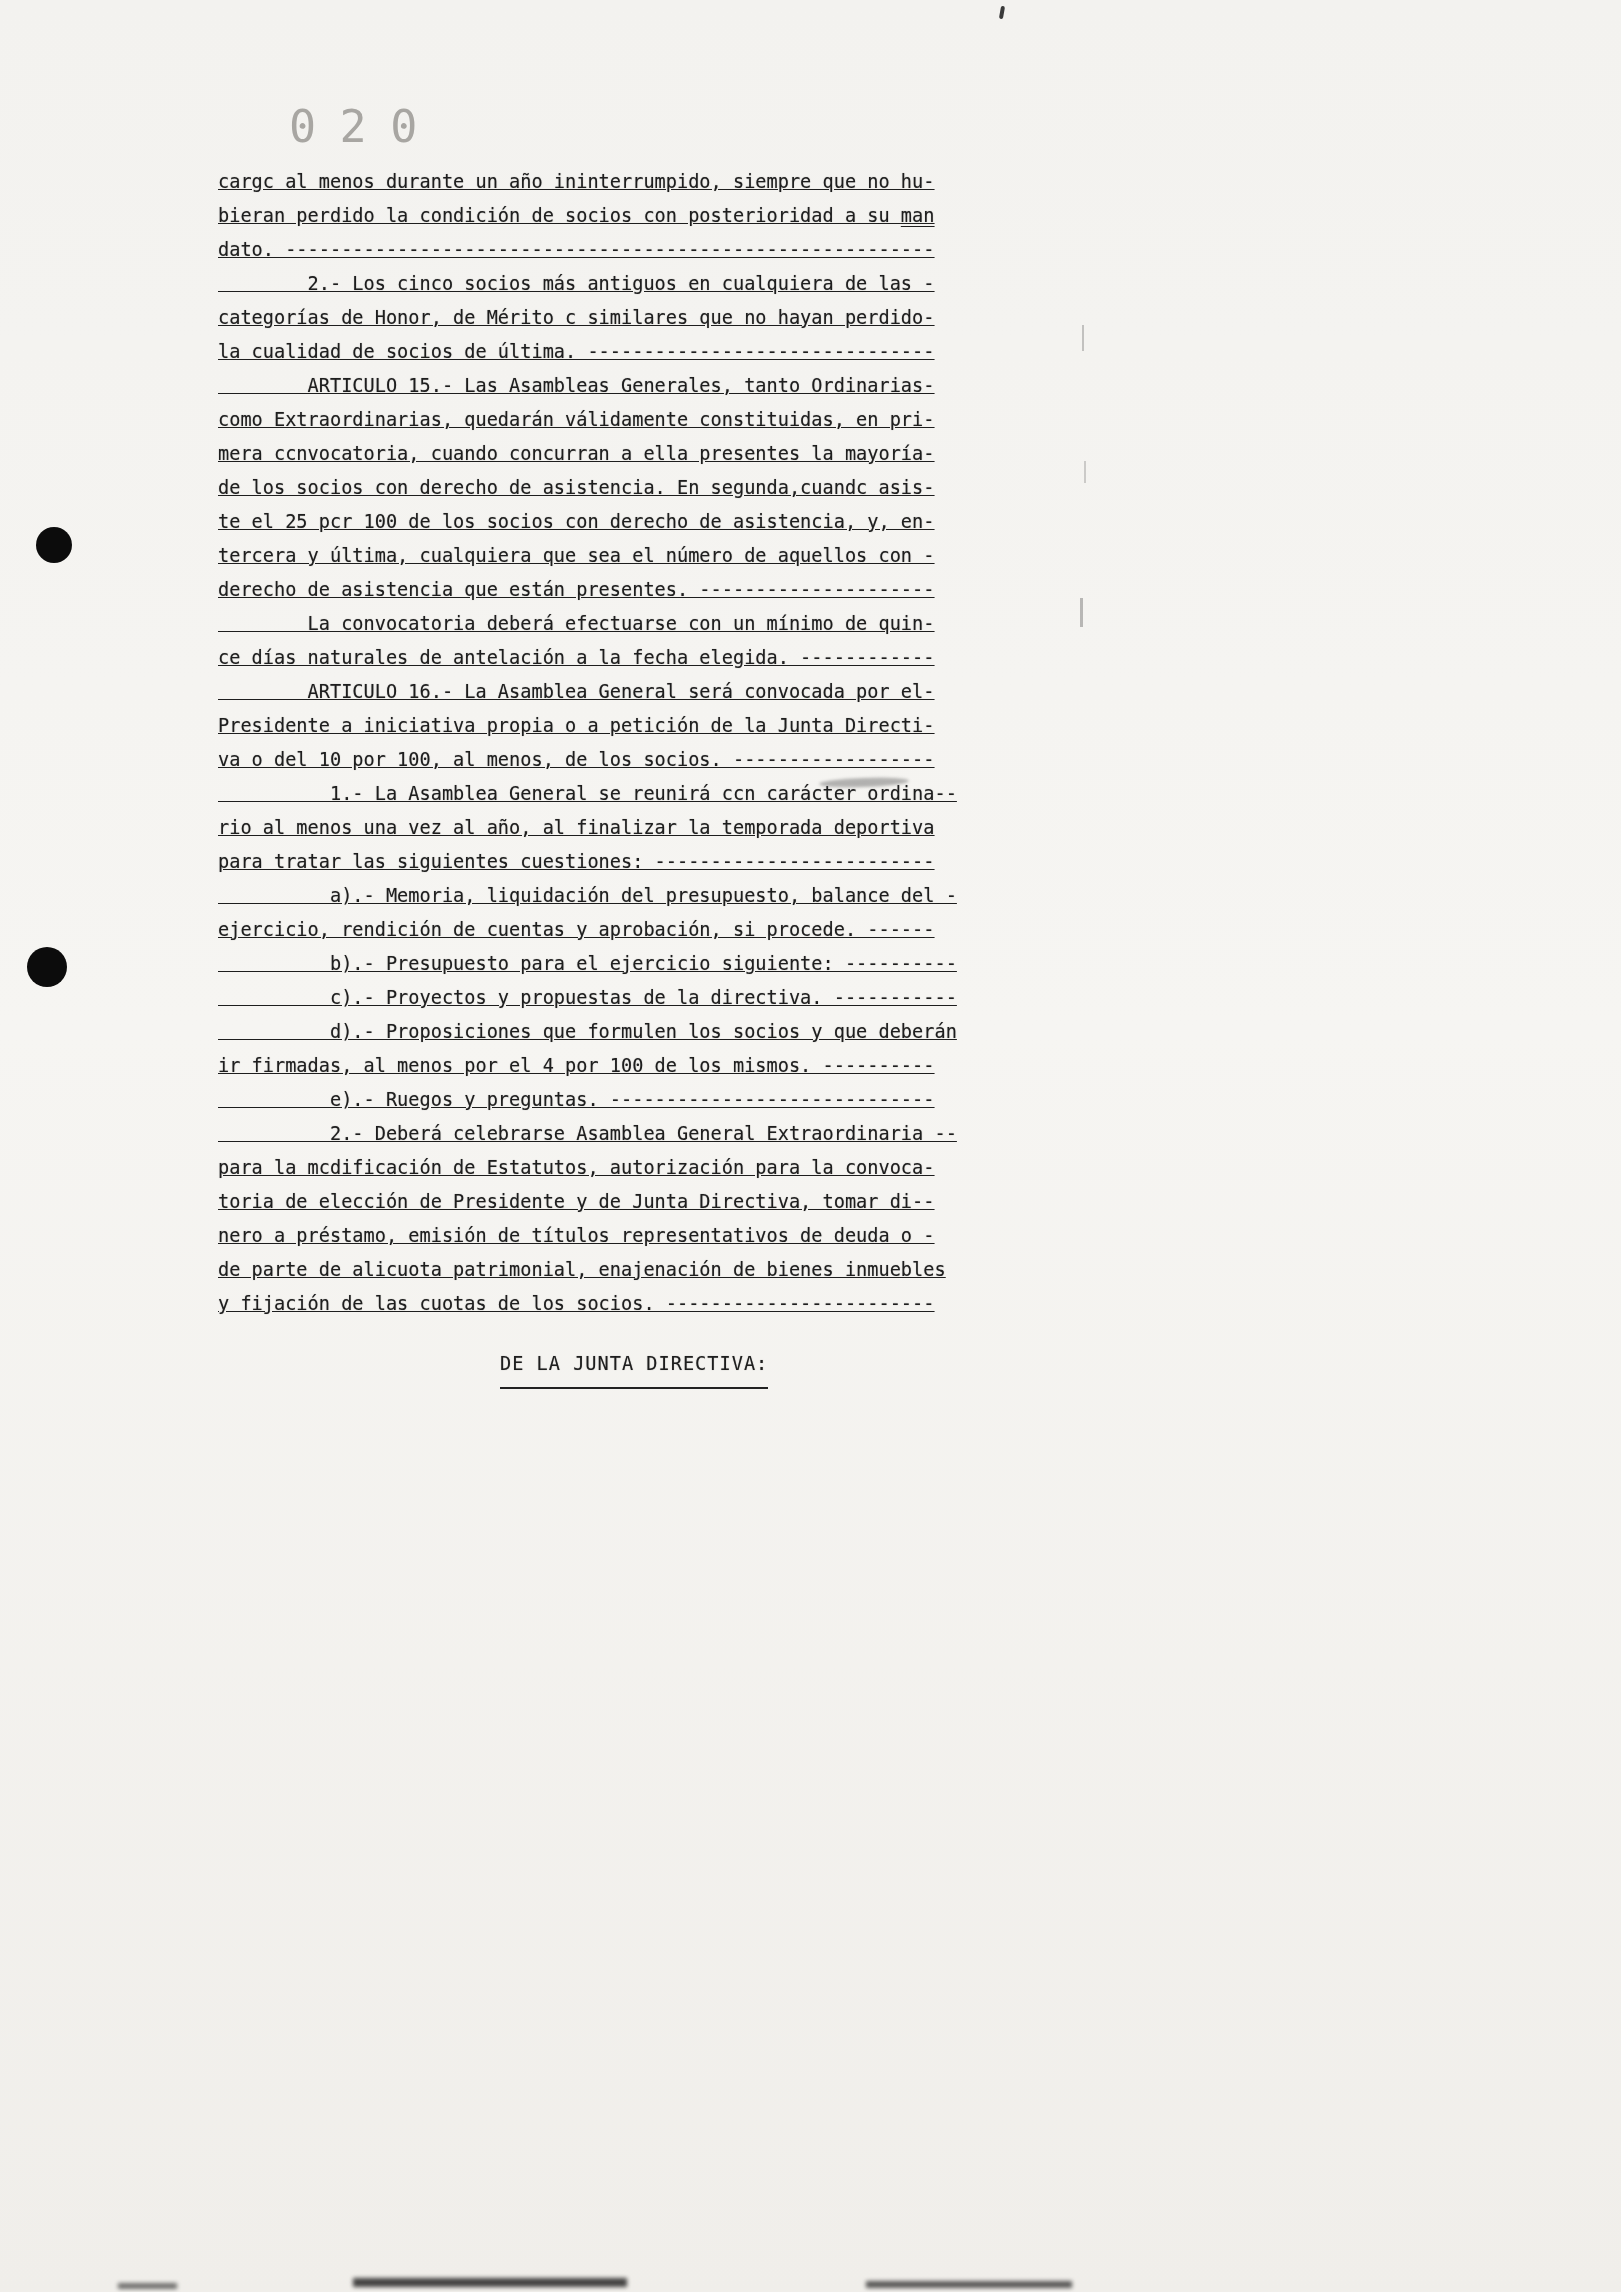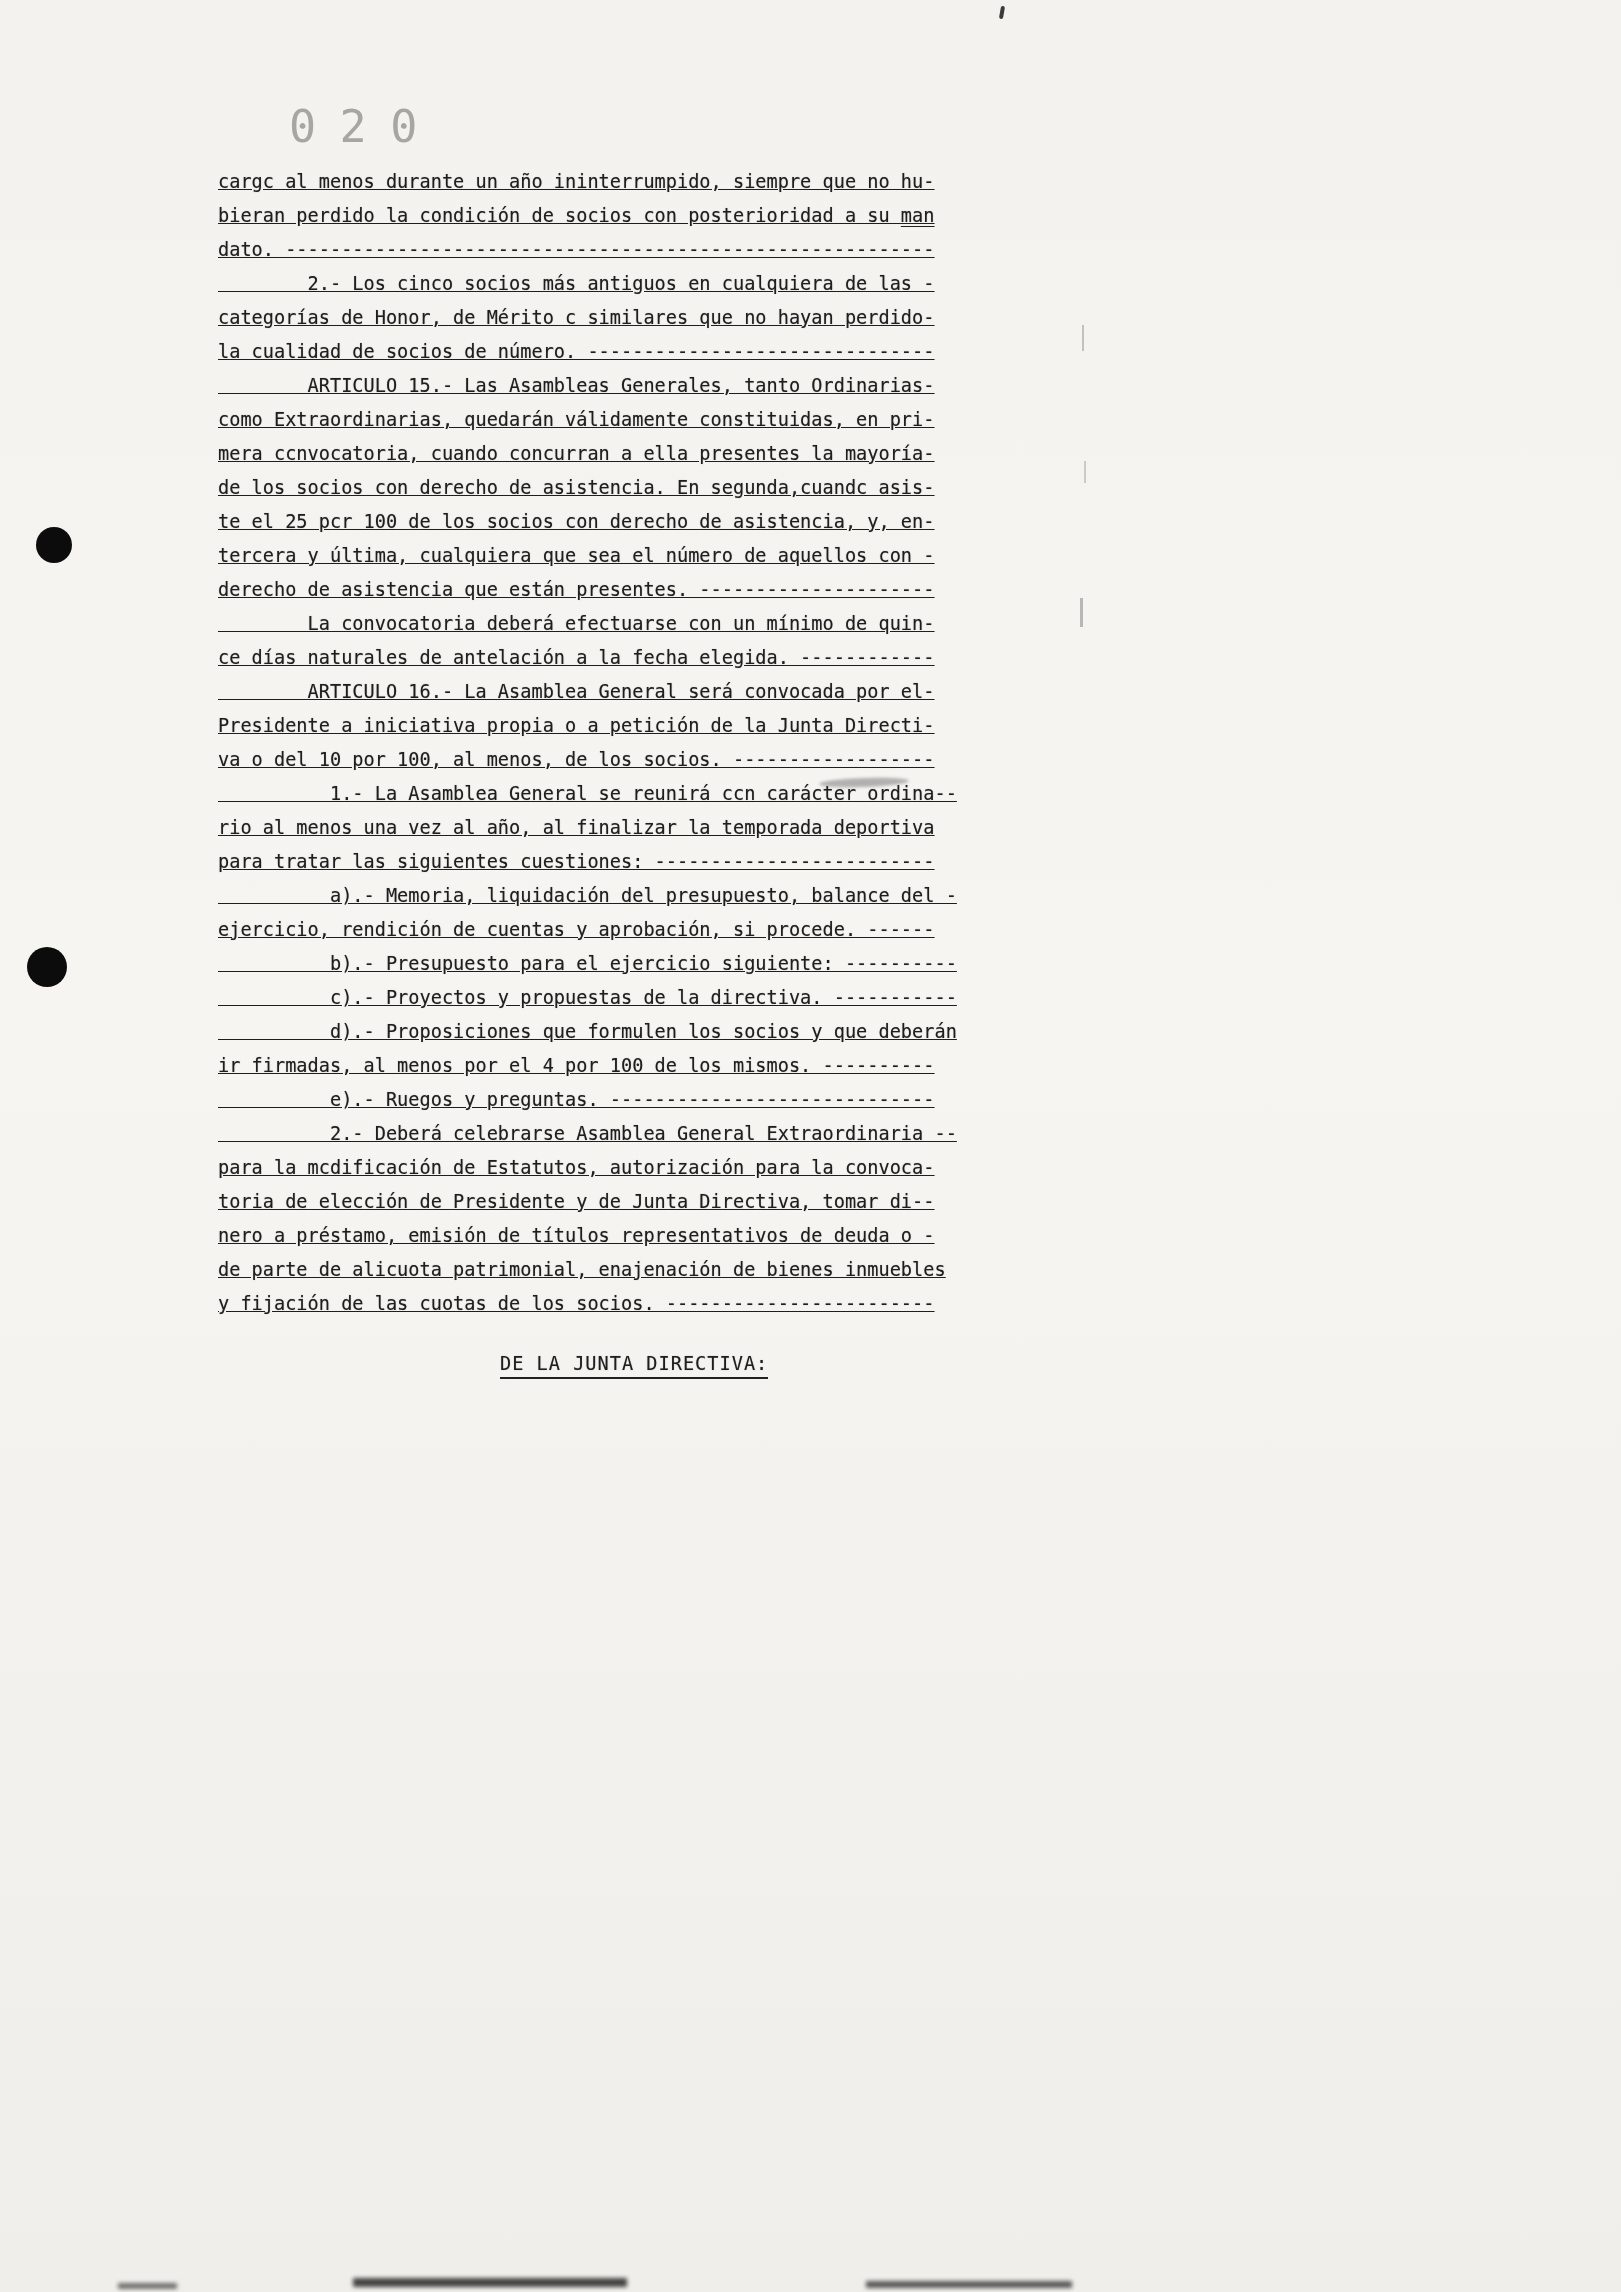--- a/index.html
+++ b/index.html
@@ -23,21 +23,21 @@
   .textblock {
     position: absolute; left: 218px; top: 165px; width: 784px;
     font-size: 18.6px; line-height: 34px; color: #1e1e1e;
     text-shadow: 0 0 1px rgba(30,30,30,.45);
   }
   .ln { white-space: pre; height: 34px; text-decoration: underline; }
   .u { text-decoration: underline; text-underline-offset: 3.9px; margin-top: 18px; }
   .heading-row { margin-top: 25.5px; white-space: pre; }
   .heading {
     margin-left: 282px; letter-spacing: 1px;
-    border-bottom: 2px solid #222; padding-bottom: 3px;
+    border-bottom: 2px solid #222; padding-bottom: 13px;
   }
   .hole { position: absolute; background: #0c0c0c; border-radius: 50%; }
   .hole-1 { left: 36px; top: 527px; width: 36px; height: 36px; }
   .hole-2 { left: 26.5px; top: 947px; width: 40px; height: 40px; }
   .smudge {
     position: absolute; left: 819px; top: 778px; width: 90px; height: 8.8px;
     background: #6f6f6f; opacity: .5; filter: blur(1.5px);
     border-radius: 50%; transform: rotate(-2deg);
   }
   .artifact { position: absolute; background: #2a2a2a; }
@@ -58,21 +58,21 @@
 
   <div class="hole hole-1"></div>
   <div class="hole hole-2"></div>
 
   <div class="textblock">
     <div class="ln">cargc al menos durante un año ininterrumpido, siempre que no hu-</div>
     <div class="ln"><span>bieran perdido la condición de socios con posterioridad a su </span><span class="u">man</span></div>
     <div class="ln">dato. ----------------------------------------------------------</div>
     <div class="ln">        2.- Los cinco socios más antiguos en cualquiera de las -</div>
     <div class="ln">categorías de Honor, de Mérito c similares que no hayan perdido-</div>
-    <div class="ln">la cualidad de socios de número. -------------------------------</div>
+    <div class="ln">la cualidad de socios de última. -------------------------------</div>
     <div class="ln">        ARTICULO 15.- Las Asambleas Generales, tanto Ordinarias-</div>
     <div class="ln">como Extraordinarias, quedarán válidamente constituidas, en pri-</div>
     <div class="ln">mera ccnvocatoria, cuando concurran a ella presentes la mayoría-</div>
     <div class="ln">de los socios con derecho de asistencia. En segunda,cuandc asis-</div>
     <div class="ln">te el 25 pcr 100 de los socios con derecho de asistencia, y, en-</div>
     <div class="ln">tercera y última, cualquiera que sea el número de aquellos con -</div>
     <div class="ln">derecho de asistencia que están presentes. ---------------------</div>
     <div class="ln">        La convocatoria deberá efectuarse con un mínimo de quin-</div>
     <div class="ln">ce días naturales de antelación a la fecha elegida. ------------</div>
     <div class="ln">        ARTICULO 16.- La Asamblea General será convocada por el-</div>

